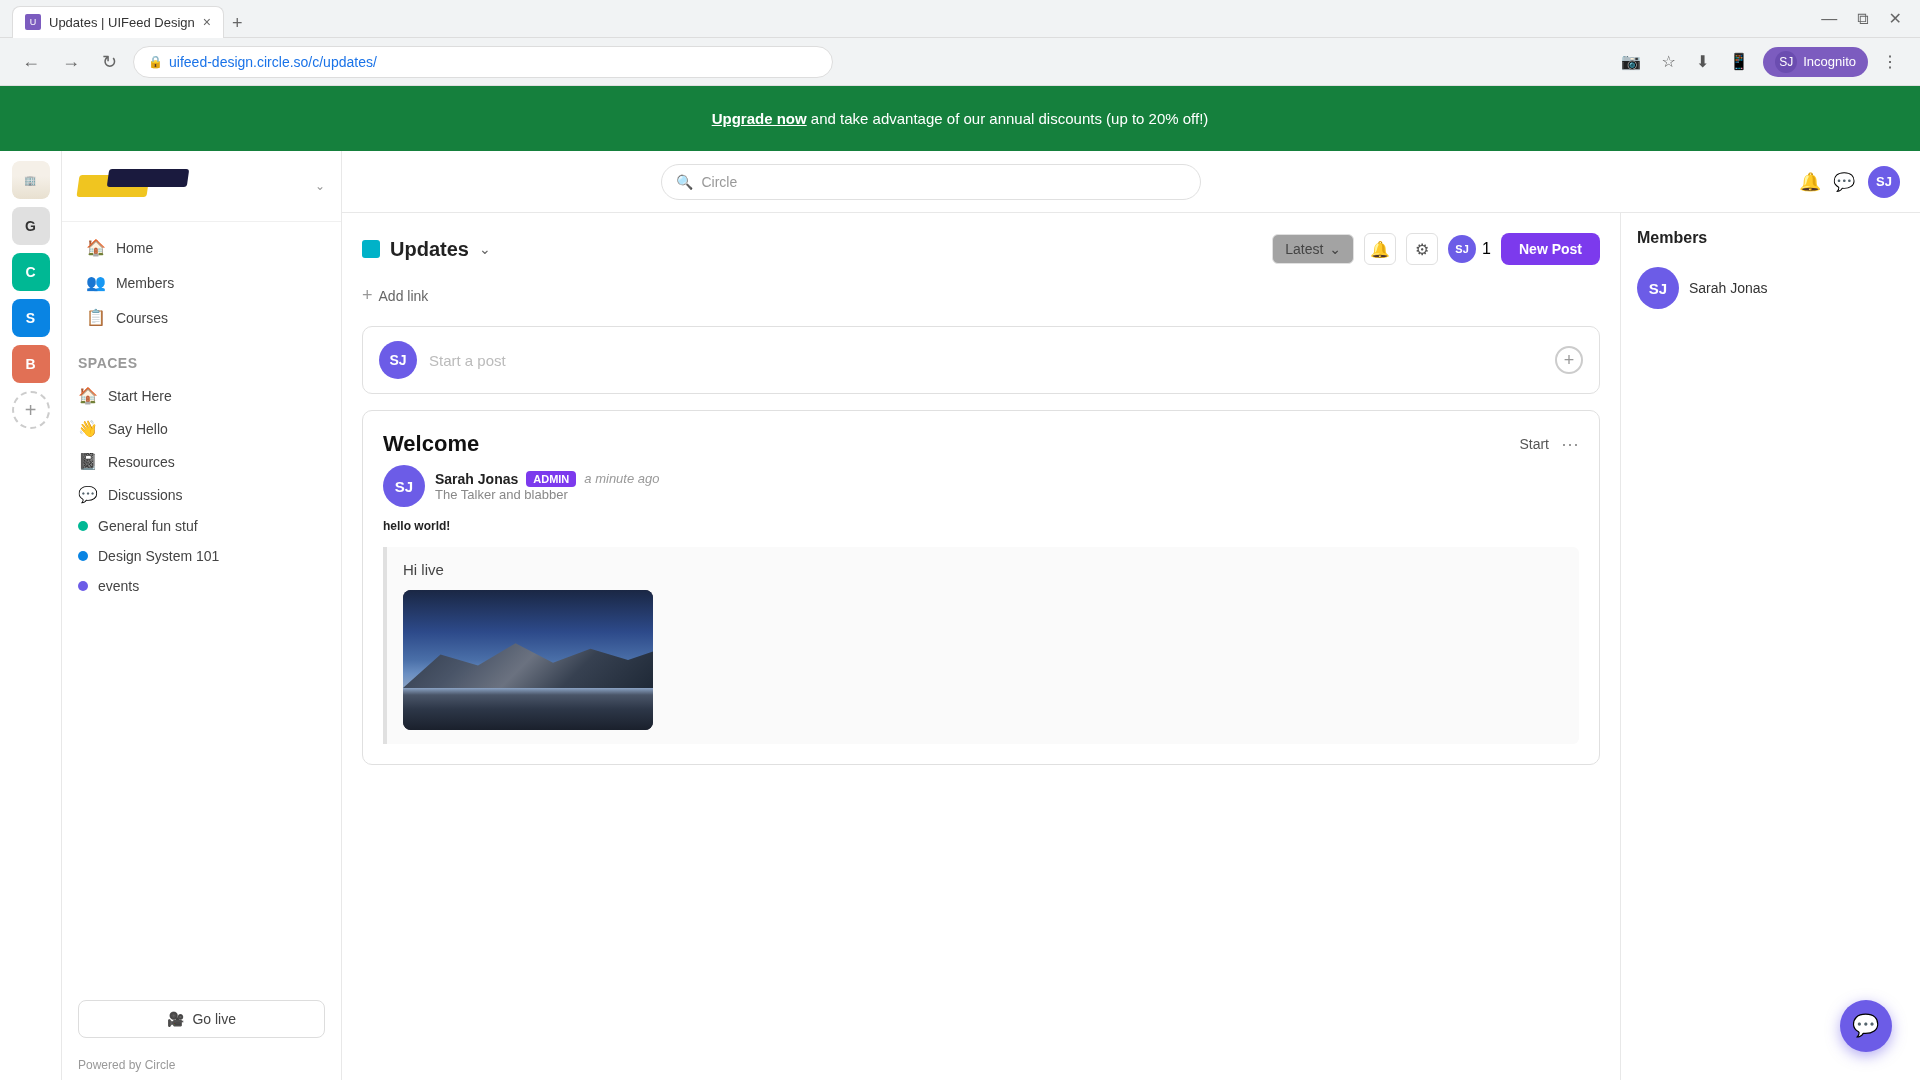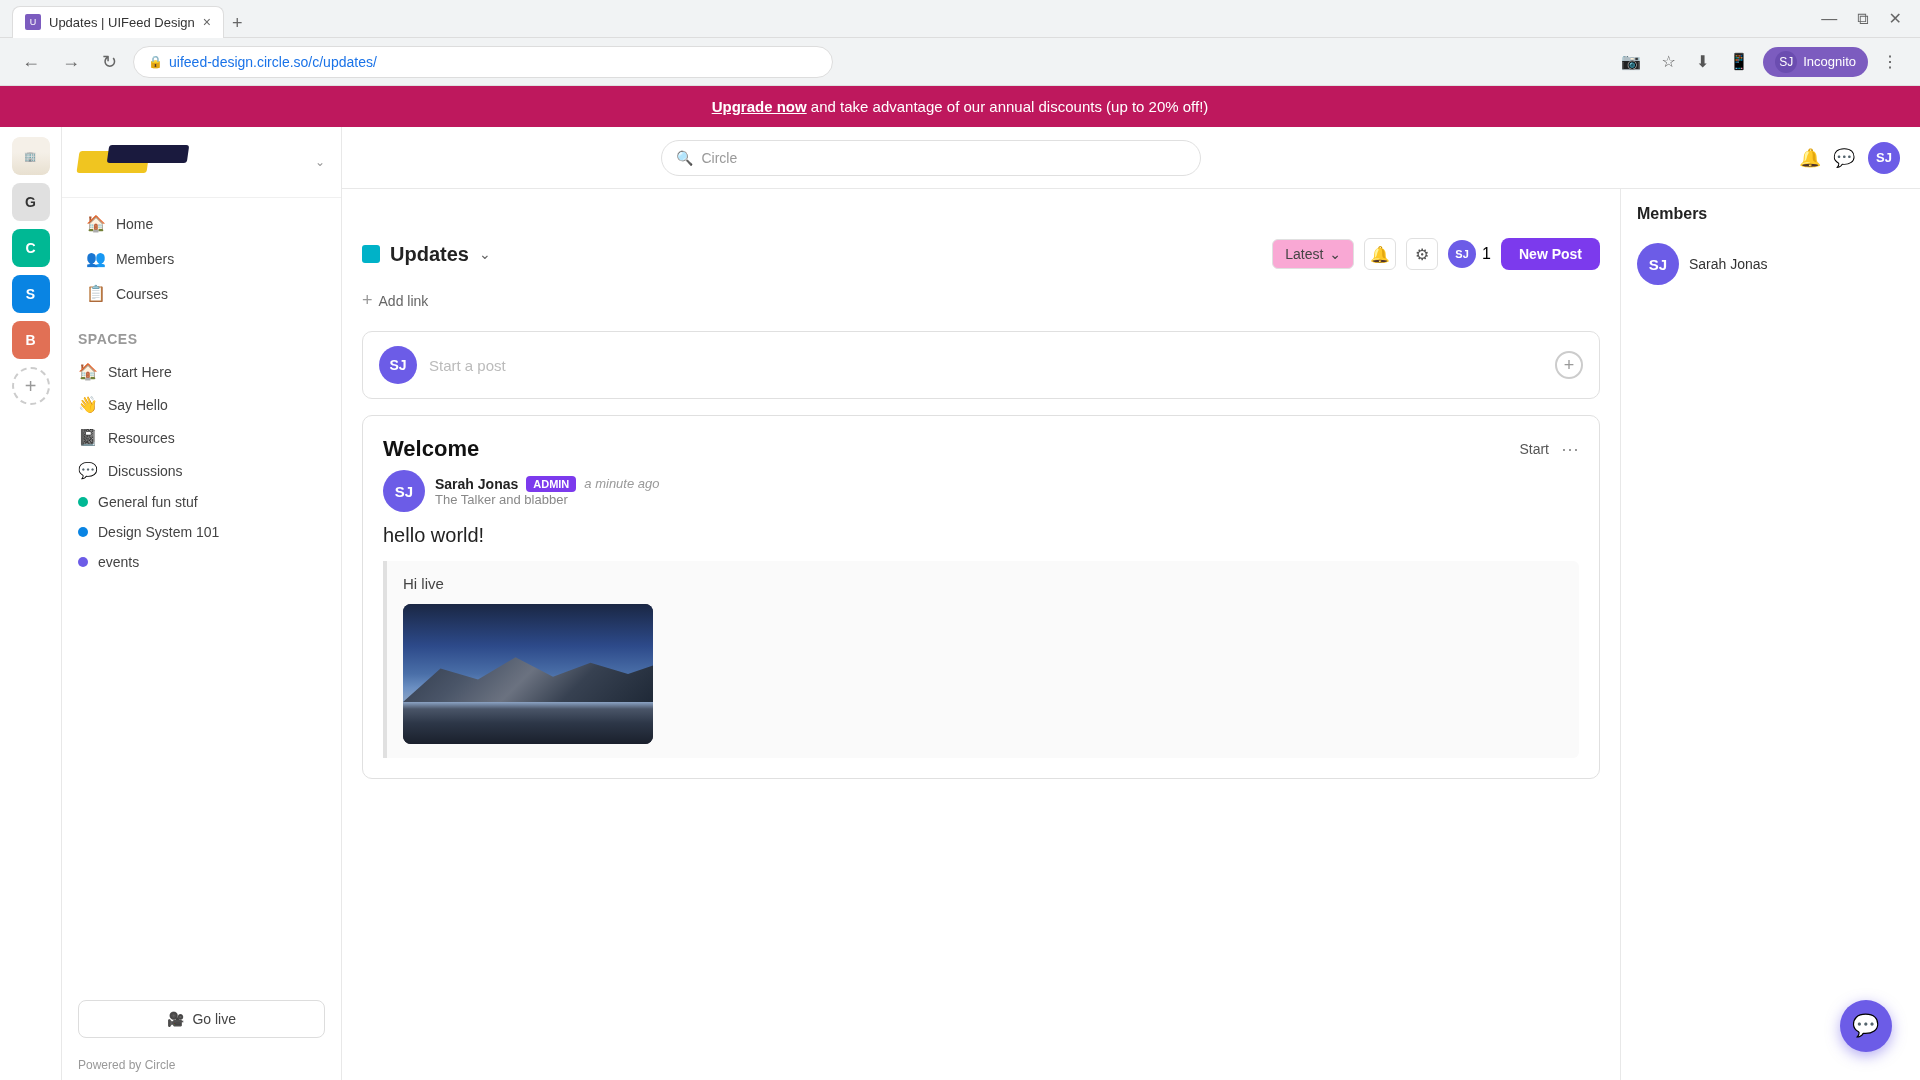--- a/index.html
+++ b/index.html
@@ -25,21 +25,21 @@
     .address-lock { font-size: 12px; color: #666; }
     .browser-actions { margin-left: auto; display: flex; align-items: center; gap: 8px; }
     .br-action-btn { background: none; border: none; font-size: 16px; color: #555; cursor: pointer; padding: 4px 6px; }
     .incognito-badge { background: #7c5cbf; color: white; border-radius: 16px; padding: 4px 12px; font-size: 13px; font-weight: 500; display: flex; align-items: center; gap: 6px; }
     .incognito-icon { width: 22px; height: 22px; border-radius: 50%; background: #6b4db0; display: flex; align-items: center; justify-content: center; font-size: 12px; }
 
     
     .app { display: flex; flex-direction: column; height: calc(1080px - 86px); }
 
     
-    .upgrade-banner { background: #be185d; color: white; text-align: center; padding: 12px; font-size: 15px; }
+    .upgrade-banner { background: #15803d; color: white; text-align: center; padding: 24px; font-size: 15px; }
     .upgrade-banner a { color: white; text-decoration: underline; font-weight: 600; }
 
     
     .main-layout { display: flex; flex: 1; overflow: hidden; }
 
     
     .icon-rail { width: 62px; background: #fff; border-right: 1px solid #e8e8e8; display: flex; flex-direction: column; align-items: center; padding-top: 10px; gap: 8px; }
     .rail-icon { width: 38px; height: 38px; border-radius: 8px; display: flex; align-items: center; justify-content: center; cursor: pointer; font-size: 14px; font-weight: 700; color: #666; }
     .rail-icon.gray { background: #e0e0e0; color: #333; }
     .rail-icon.teal { background: #00b894; color: white; }
@@ -76,27 +76,27 @@
     .search-bar-icon { font-size: 14px; color: #aaa; }
     .top-right-actions { margin-left: auto; display: flex; align-items: center; gap: 12px; }
     .tr-icon-btn { background: none; border: none; font-size: 18px; color: #666; cursor: pointer; }
     .user-avatar-sm { width: 32px; height: 32px; border-radius: 50%; background: #6c5ce7; color: white; display: flex; align-items: center; justify-content: center; font-size: 13px; font-weight: 700; }
 
     
     .content-inner { display: flex; flex: 1; overflow: hidden; }
 
     
     .feed { flex: 1; overflow-y: auto; padding: 20px; }
-    .feed-topbar { display: flex; align-items: center; gap: 10px; margin-bottom: 16px; margin-top: 29px; }
+    .feed-topbar { display: flex; align-items: center; gap: 10px; margin-bottom: 16px; }
     .feed-title-area { display: flex; align-items: center; gap: 10px; }
     .feed-color-box { width: 18px; height: 18px; background: #00b2c8; border-radius: 3px; }
     .feed-title { font-size: 20px; font-weight: 700; color: #222; }
     .feed-chevron { font-size: 14px; color: #666; cursor: pointer; }
     .feed-actions { margin-left: auto; display: flex; align-items: center; gap: 10px; }
-    .latest-btn { display: flex; align-items: center; gap: 6px; border: 1px solid #e0e0e0; border-radius: 6px; padding: 6px 12px; font-size: 14px; color: #444; cursor: pointer; background: #f9a8d4; }
+    .latest-btn { display: flex; align-items: center; gap: 6px; border: 1px solid #e0e0e0; border-radius: 6px; padding: 6px 12px; font-size: 14px; color: #444; cursor: pointer; background: #a3a3a3; }
     .feed-icon-btn { width: 32px; height: 32px; border: 1px solid #e0e0e0; border-radius: 6px; display: flex; align-items: center; justify-content: center; cursor: pointer; background: white; font-size: 16px; color: #555; }
     .member-count-badge { display: flex; align-items: center; gap: 6px; }
     .member-avatar { width: 28px; height: 28px; border-radius: 50%; background: #6c5ce7; color: white; display: flex; align-items: center; justify-content: center; font-size: 11px; font-weight: 700; }
     .new-post-btn { background: #7c3aed; color: white; border: none; border-radius: 8px; padding: 8px 18px; font-size: 14px; font-weight: 600; cursor: pointer; }
 
     .add-link { display: flex; align-items: center; gap: 6px; font-size: 14px; color: #666; cursor: pointer; padding: 4px 0; margin-bottom: 16px; }
     .add-link-icon { font-size: 18px; color: #999; }
 
     
     .post-composer { border: 1px solid #e0e0e0; border-radius: 10px; padding: 14px 16px; display: flex; align-items: center; gap: 12px; margin-bottom: 16px; background: white; }
@@ -112,21 +112,21 @@
     .share-btn { font-size: 14px; color: #555; cursor: pointer; font-weight: 500; }
     .more-btn { font-size: 18px; color: #888; cursor: pointer; }
     .post-author { display: flex; align-items: center; gap: 10px; margin-bottom: 12px; }
     .author-avatar { width: 42px; height: 42px; border-radius: 50%; background: #6c5ce7; color: white; display: flex; align-items: center; justify-content: center; font-size: 15px; font-weight: 700; flex-shrink: 0; }
     .author-info { display: flex; flex-direction: column; }
     .author-name-row { display: flex; align-items: center; gap: 8px; }
     .author-name { font-size: 14px; font-weight: 700; color: #222; }
     .admin-badge { background: #7c3aed; color: white; font-size: 11px; padding: 2px 7px; border-radius: 4px; font-weight: 600; }
     .post-time { font-size: 13px; color: #999; font-style: italic; }
     .author-title { font-size: 13px; color: #888; }
-    .post-content { font-size: 20px; font-weight: 400; color: #222; margin-bottom: 14px; }
+    .post-content { font-size: 12px; font-weight: 700; color: #222; margin-bottom: 14px; }
 
     
     .quote-block { border-left: 4px solid #e0e0e0; padding: 14px 16px; margin-bottom: 0; background: #fafafa; border-radius: 0 6px 6px 0; }
     .quote-text { font-size: 15px; color: #444; margin-bottom: 12px; }
     .quote-image { width: 250px; height: 140px; border-radius: 8px; overflow: hidden; position: relative; background: #1a1a2e; }
 
     
     .mountain-img { width: 100%; height: 100%; background: linear-gradient(180deg, #1a2744 0%, #2d4a8a 30%, #4a6fa8 50%, #6b8fc2 60%, #8ba3c4 70%, #4a5568 75%, #2d3748 85%, #1a202c 100%); position: relative; overflow: hidden; }
     .mountain-img::before { content: ''; position: absolute; bottom: 30%; left: 0; right: 0; height: 40%; background: linear-gradient(135deg, #2d3748 0%, #4a5568 30%, #6b7280 50%, #374151 70%, #1f2937 100%); clip-path: polygon(0 100%, 15% 40%, 30% 60%, 45% 20%, 60% 55%, 75% 30%, 90% 50%, 100% 35%, 100% 100%); }
 

